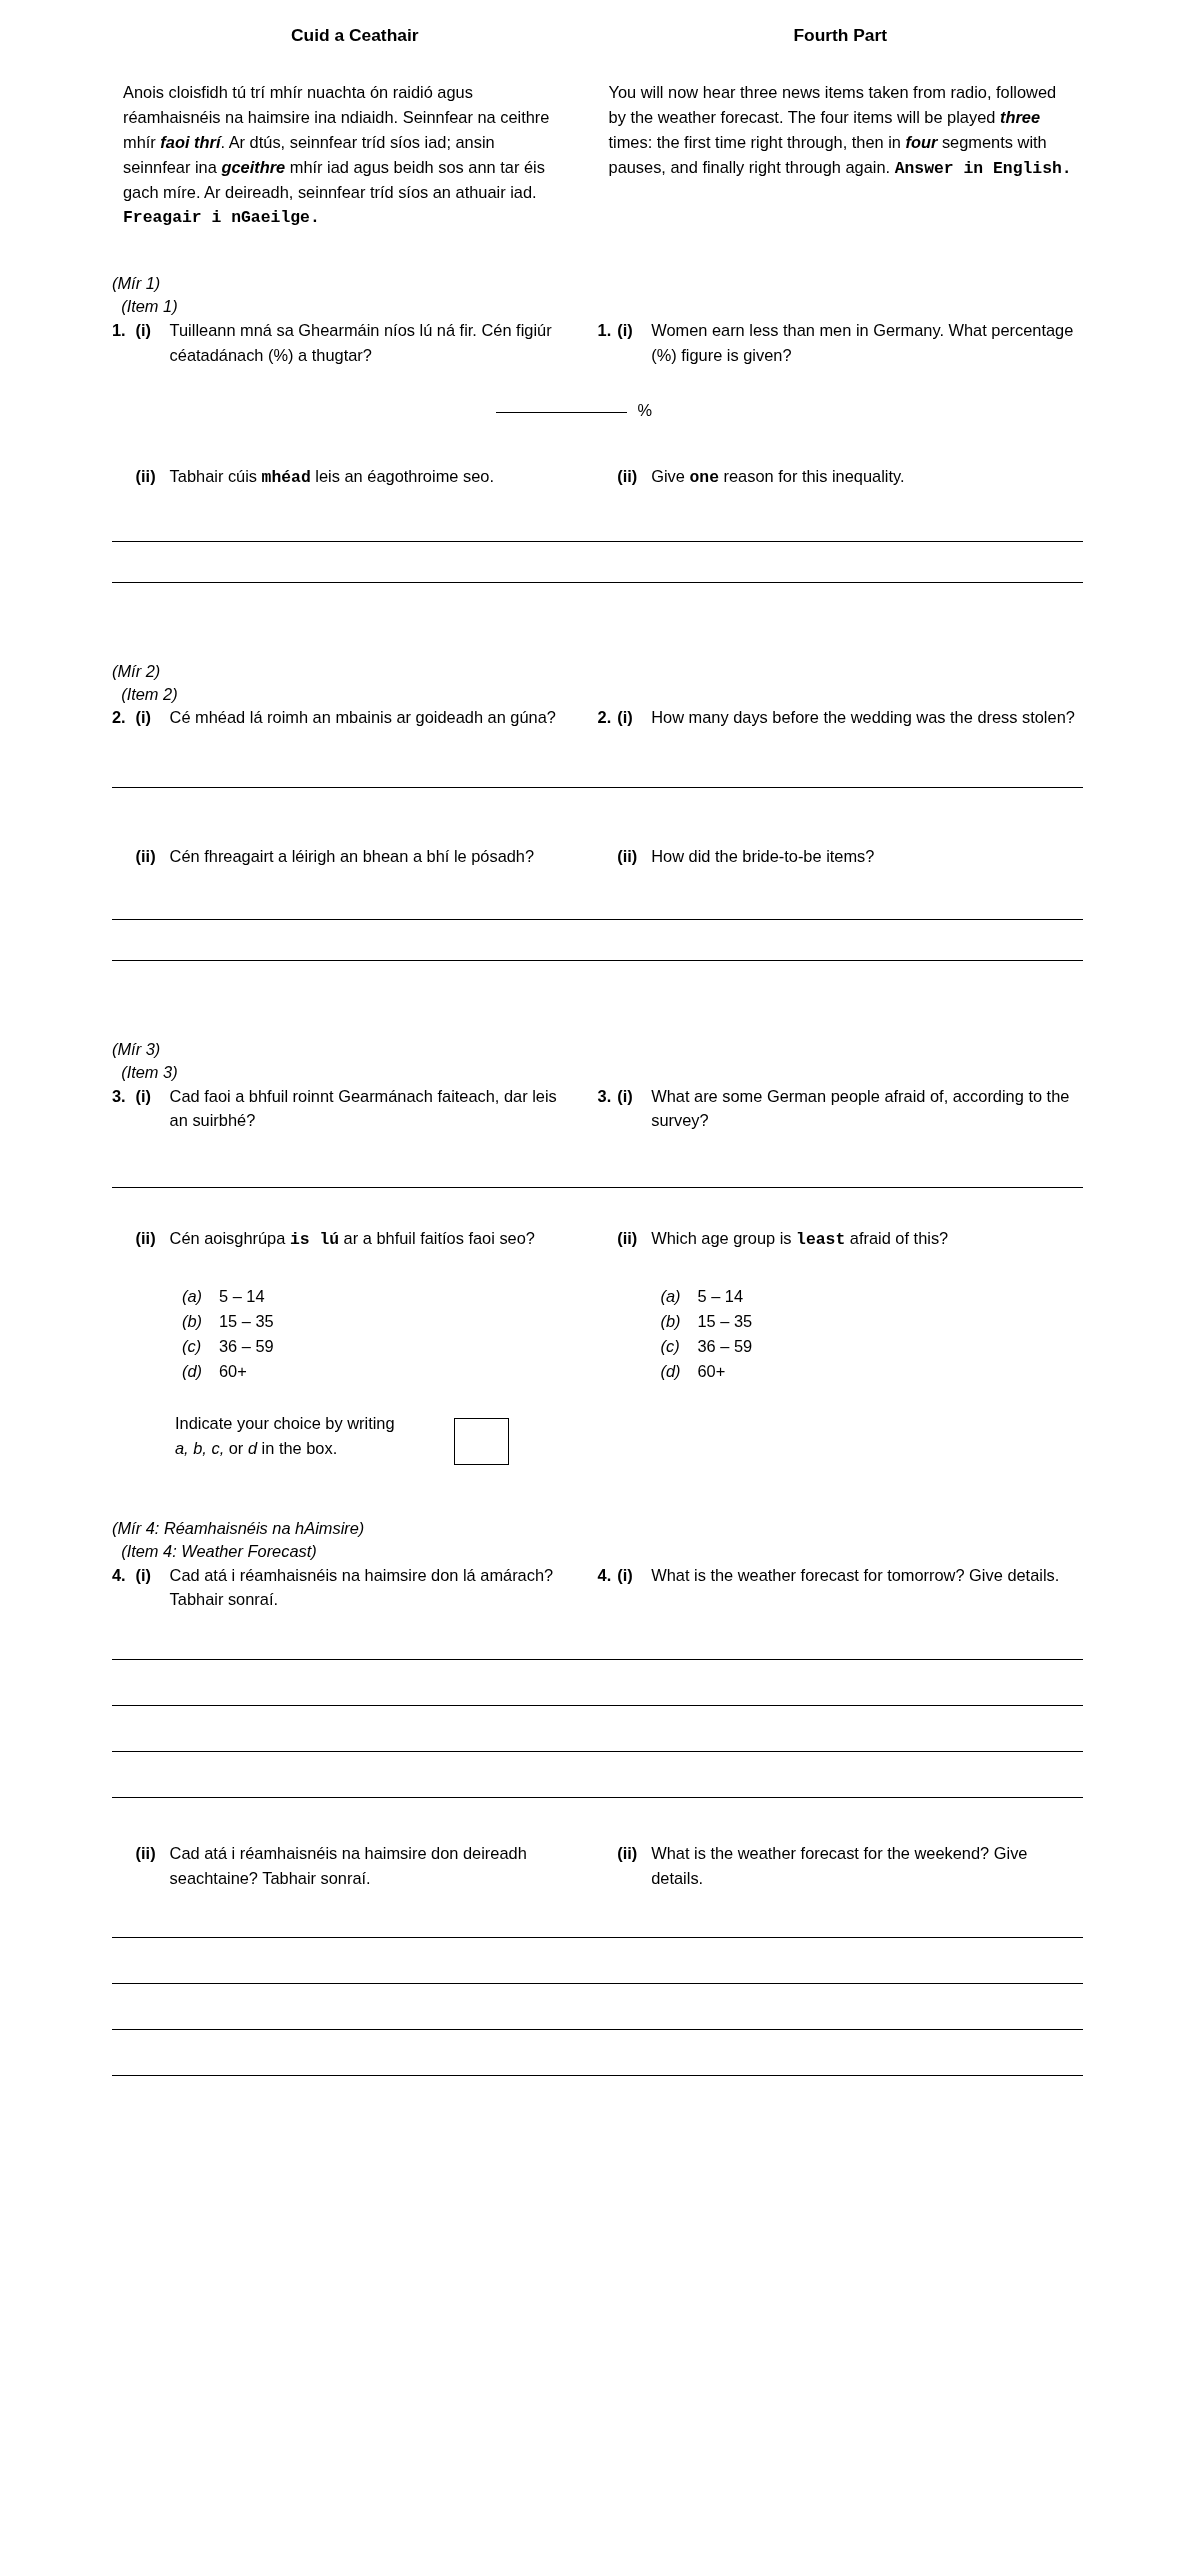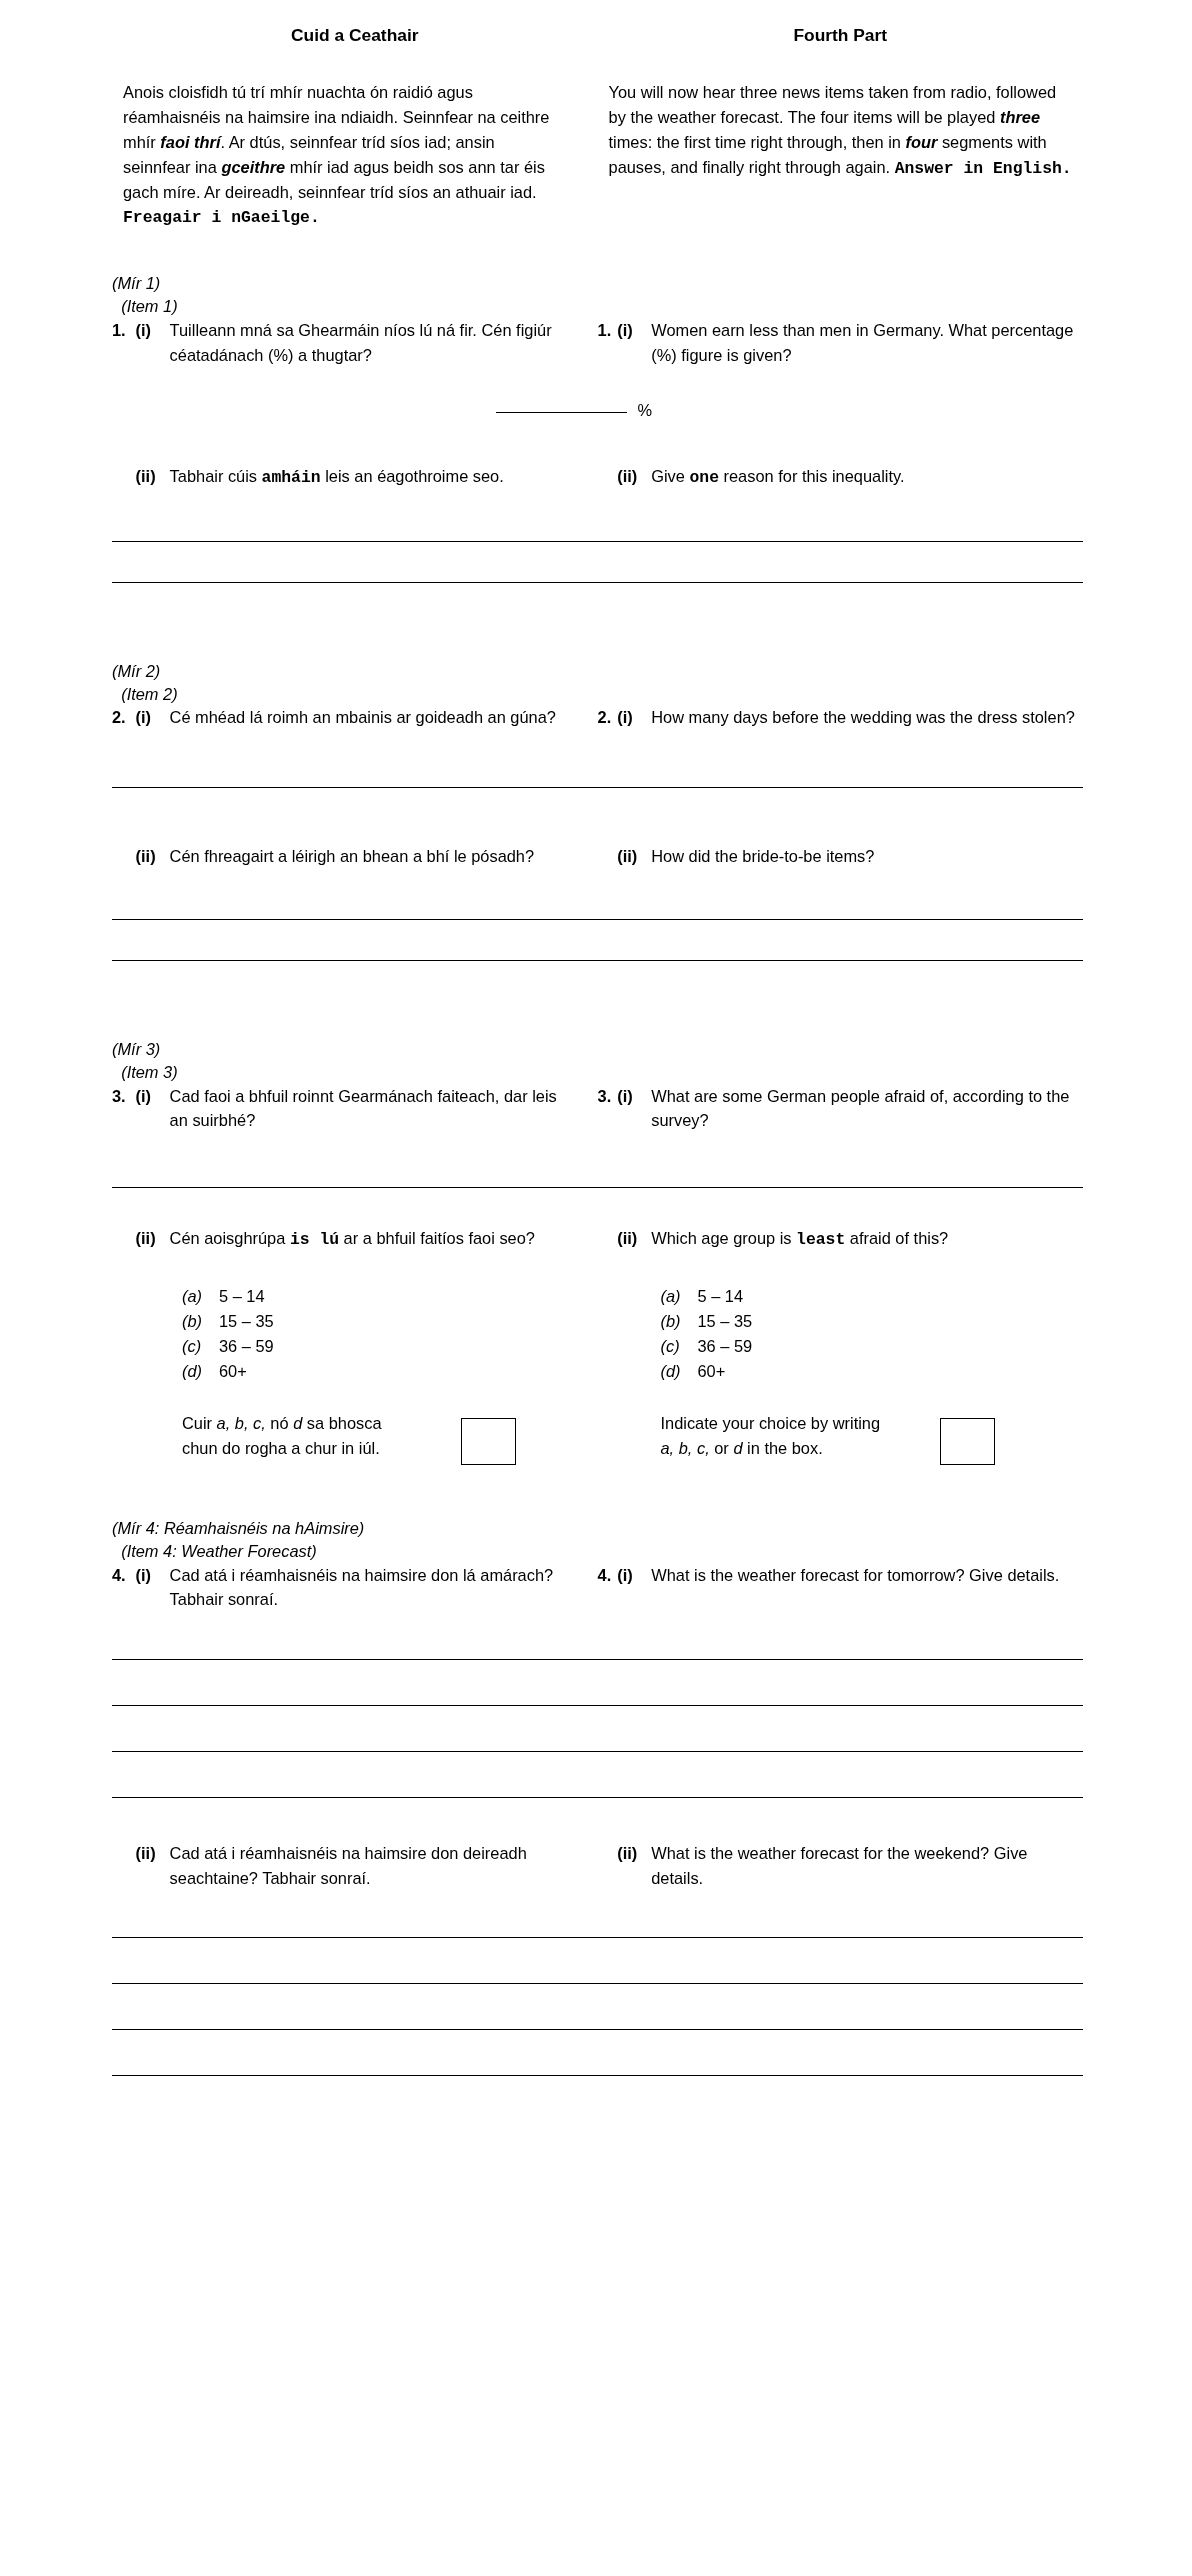--- a/index.html
+++ b/index.html
@@ -235,21 +235,21 @@
     <div style="height:34px"></div>
     <div class="pct-line">
       <div class="pct-rule"></div>
       <div class="pct-sign">%</div>
     </div>
 
     <div style="height:46px"></div>
     <div class="subrow">
       <div class="subcol left">
         <span class="qrom">(ii)</span>
-        <span class="qtext"><span>Tabhair cúis </span><span class="b">amháin</span><span> leis an éagothroime seo.</span></span>
+        <span class="qtext"><span>Tabhair cúis </span><span class="b">mhéad</span><span> leis an éagothroime seo.</span></span>
       </div>
       <div class="subcol right">
         <span class="qrom">(ii)</span>
         <span class="qtext"><span>Give </span><span class="b">one</span><span> reason for this inequality.</span></span>
       </div>
     </div>
 
     <div style="height:50px"></div>
     <div class="rule"></div>
     <div style="height:40px"></div>
@@ -381,27 +381,20 @@
       <div class="mccol right">
         <div class="mcitem">
           <span class="mclet">(d)</span>
           <span class="mcval">60+</span>
         </div>
       </div>
     </div>
 
     <div style="height:27.6px"></div>
     <div class="choicerow">
-      <div class="choicecol left">
-        <div class="choicetext">
-          <span>Cuir </span><span class="i">a, b, c,</span><span> nó </span><span class="i">d</span><span> sa bhosca</span>
-          <span class="sp">chun do rogha a chur in iúl.</span>
-        </div>
-        <div class="answerbox"></div>
-      </div>
       <div class="choicecol right">
         <div class="choicetext">
           <span>Indicate your choice by writing</span>
           <span class="sp"><span class="i">a, b, c,</span><span> or </span><span class="i">d</span><span> in the box.</span></span>
         </div>
         <div class="answerbox"></div>
       </div>
     </div>
 
     <div style="height:52px"></div>

